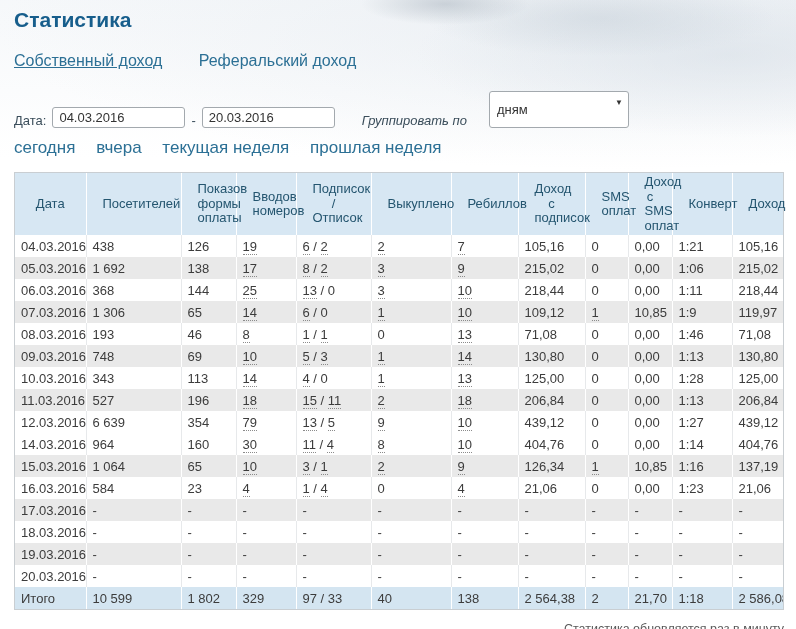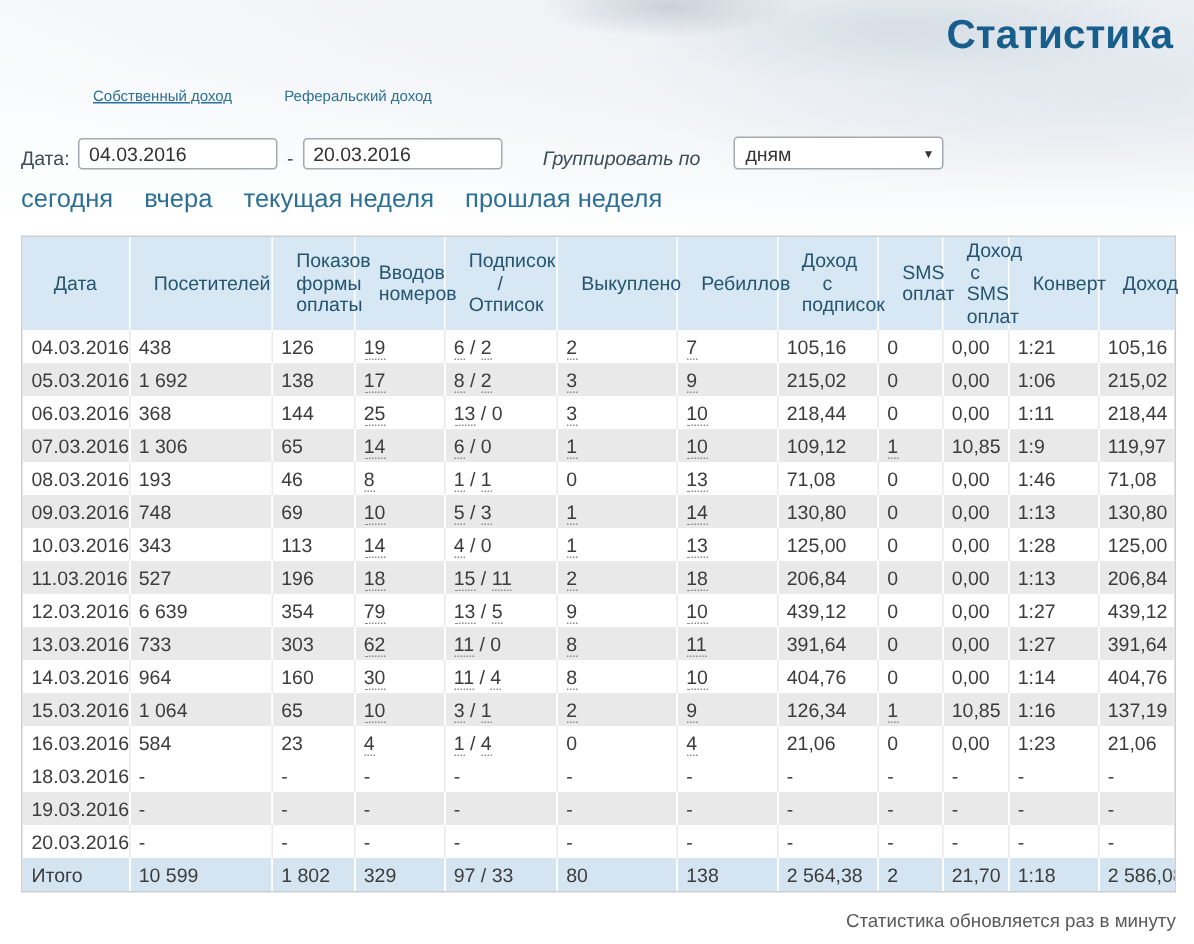--- a/index.html
+++ b/index.html
@@ -25,38 +25,37 @@
     background:
       radial-gradient(ellipse 120px 30px at 445px 4px, rgba(172,182,192,.55), rgba(172,182,192,0) 70%),
       radial-gradient(ellipse 250px 55px at 600px 18px, rgba(195,205,214,.45), rgba(195,205,214,0) 70%),
       radial-gradient(ellipse 420px 110px at 730px 55px, rgba(208,217,226,.45), rgba(208,217,226,0) 75%),
       radial-gradient(ellipse 760px 170px at 620px 30px, rgba(226,232,238,.55), rgba(226,232,238,0) 82%),
       linear-gradient(to bottom, rgba(238,242,246,.55), rgba(255,255,255,0) 90%);
     pointer-events:none;z-index:0;
   }
   .page{position:relative;z-index:1;padding:8px 14px 0 14px;width:796px;}
   h1.title{
-    margin:0;font-size:27px;font-weight:bold;color:var(--c-title);
+    margin:0;font-size:21px;font-weight:bold;color:var(--c-title);
     letter-spacing:0;
-    text-align:right;
-  }
-  .tabs{margin-top:20px;font-size:10px;margin-left:48px;}
+  }
+  .tabs{margin-top:20px;font-size:16px;}
   .tabs a{color:var(--c-link);text-decoration:none;margin-right:32px;cursor:pointer;}
   .tabs a.active{text-decoration:underline;}
   .filters{margin-top:21px;font-size:13px;display:flex;align-items:flex-end;color:#3a4d5a;}
   .filters label{margin-right:6px;}
   .date-input{
     width:133px;height:21px;border:1px solid #a3a9ae;border-radius:3px;
     padding:1px 6px;font-size:13px;color:#333;
     font-family:"Liberation Sans","DejaVu Sans",sans-serif;background:#fff;
   }
   .dash{margin:0 6px;color:#3a4d5a;}
   .group-label{margin-left:27px;margin-right:22px;font-style:italic;}
   .select-box{
-    position:relative;width:140px;height:22px;border:1px solid #a3a9ae;border-radius:3px;
+    position:relative;width:140px;height:37px;border:1px solid #a3a9ae;border-radius:3px;
     background:#fff;font-size:13px;color:#333;cursor:pointer;
     display:flex;align-items:center;padding:0 18px 0 7px;
   }
   .select-box .arrow{
     position:absolute;right:5px;top:7px;font-size:8px;color:#333;line-height:1;
   }
   .quick{margin-top:10px;font-size:17px;}
   .quick span{color:var(--c-link);margin-right:16px;cursor:pointer;}
   .table-wrap{
     margin-top:14px;border:1px solid #c9ced2;width:770px;background:#fff;
@@ -272,34 +271,20 @@
             <td><span class="dlink">79</span></td>
             <td><span class="dlink">13</span> / <span class="dlink">5</span></td>
             <td><span class="dlink">9</span></td>
             <td><span class="dlink">10</span></td>
             <td>439,12</td>
             <td>0</td>
             <td>0,00</td>
             <td>1:27</td>
             <td>439,12</td>
           </tr>
-          <tr class="alt">
-            <td>13.03.2016</td>
-            <td>733</td>
-            <td>303</td>
-            <td><span class="dlink">62</span></td>
-            <td><span class="dlink">11</span> / <span>0</span></td>
-            <td><span class="dlink">8</span></td>
-            <td><span class="dlink">11</span></td>
-            <td>391,64</td>
-            <td>0</td>
-            <td>0,00</td>
-            <td>1:27</td>
-            <td>391,64</td>
-          </tr>
           <tr>
             <td>14.03.2016</td>
             <td>964</td>
             <td>160</td>
             <td><span class="dlink">30</span></td>
             <td><span class="dlink">11</span> / <span class="dlink">4</span></td>
             <td><span class="dlink">8</span></td>
             <td><span class="dlink">10</span></td>
             <td>404,76</td>
             <td>0</td>
@@ -328,20 +313,34 @@
             <td><span class="dlink">4</span></td>
             <td><span class="dlink">1</span> / <span class="dlink">4</span></td>
             <td>0</td>
             <td><span class="dlink">4</span></td>
             <td>21,06</td>
             <td>0</td>
             <td>0,00</td>
             <td>1:23</td>
             <td>21,06</td>
           </tr>
+          <tr class="alt">
+            <td>17.03.2016</td>
+            <td>-</td>
+            <td>-</td>
+            <td>-</td>
+            <td>-</td>
+            <td>-</td>
+            <td>-</td>
+            <td>-</td>
+            <td>-</td>
+            <td>-</td>
+            <td>-</td>
+            <td>-</td>
+          </tr>
           <tr>
             <td>18.03.2016</td>
             <td>-</td>
             <td>-</td>
             <td>-</td>
             <td>-</td>
             <td>-</td>
             <td>-</td>
             <td>-</td>
             <td>-</td>
@@ -376,21 +375,21 @@
             <td>-</td>
             <td>-</td>
             <td>-</td>
           </tr>
           <tr class="total">
             <td>Итого</td>
             <td>10 599</td>
             <td>1 802</td>
             <td>329</td>
             <td>97 / 33</td>
-            <td>80</td>
+            <td>40</td>
             <td>138</td>
             <td>2 564,38</td>
             <td>2</td>
             <td>21,70</td>
             <td>1:18</td>
             <td>2 586,08</td>
           </tr>
         </tbody>
     </table>
   </div>

